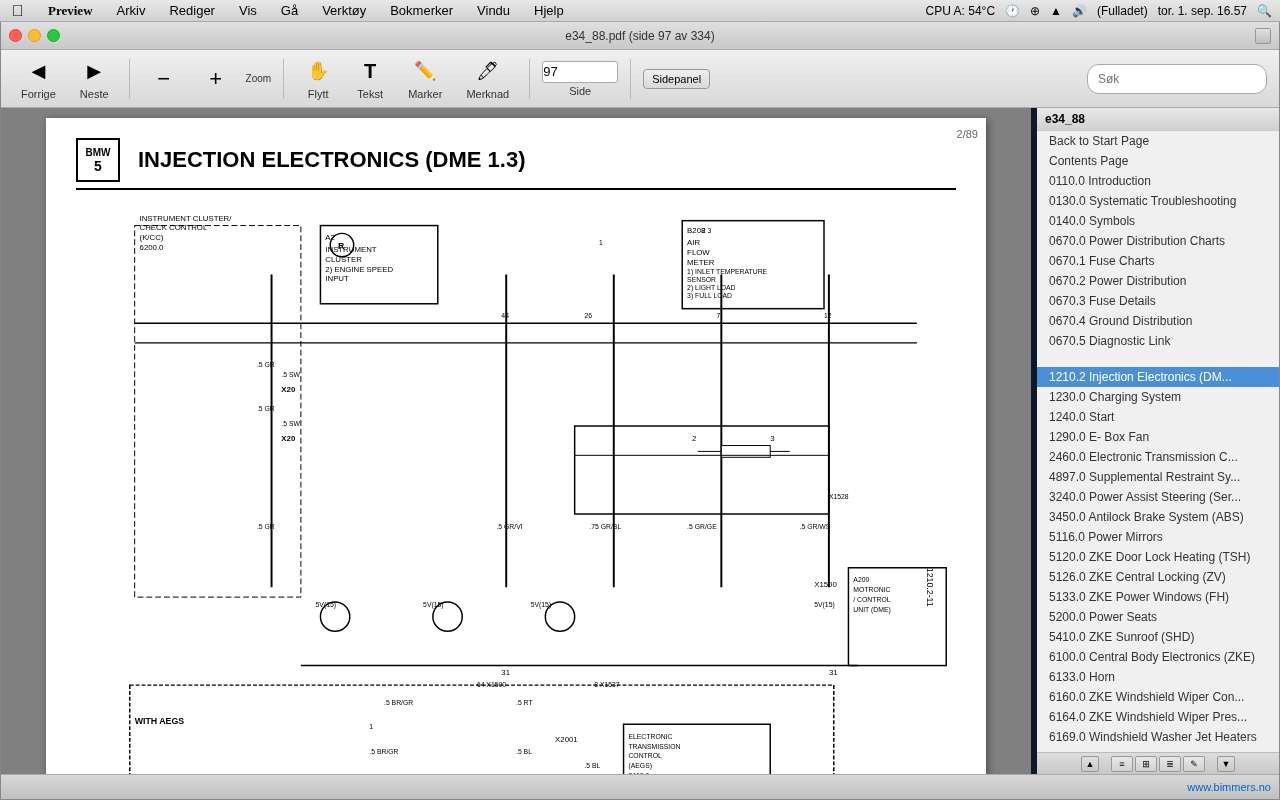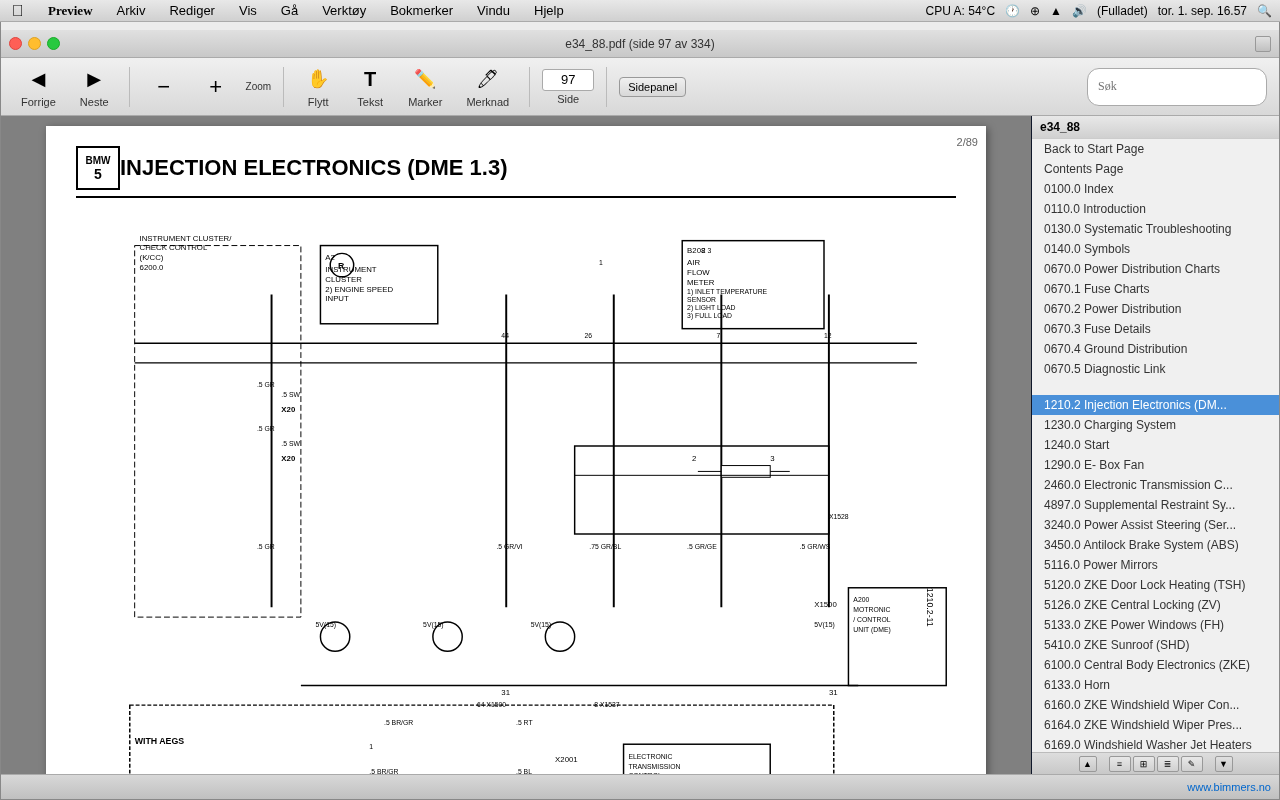--- a/index.html
+++ b/index.html
@@ -32,21 +32,20 @@
 
     
     #titlebar {
       background: linear-gradient(to bottom, #e0e0e0, #c8c8c8);
       height: 28px;
       display: flex;
       align-items: center;
       padding: 0 8px;
       border-bottom: 1px solid #aaa;
       position: relative;
-      margin-top: 8px;
     }
     .traffic-lights { display: flex; gap: 6px; }
     .tl { width: 13px; height: 13px; border-radius: 50%; cursor: pointer; }
     .tl-red { background: #ff5f56; border: 1px solid #e0443e; }
     .tl-yellow { background: #ffbd2e; border: 1px solid #dea123; }
     .tl-green { background: #27c93f; border: 1px solid #1aab29; }
     .window-title {
       position: absolute;
       left: 50%;
       transform: translateX(-50%);
@@ -86,38 +85,37 @@
       width: 28px;
       height: 28px;
       display: flex;
       align-items: center;
       justify-content: center;
       font-size: 18px;
     }
     .toolbar-label { font-size: 11px; color: #333; }
     .toolbar-separator { width: 1px; height: 40px; background: #bbb; margin: 0 4px; }
     .toolbar-page-input {
-      width: 52px;
+      width: 76px;
       height: 22px;
-      text-align: center;
+      text-align: left;
       border: 1px solid #aaa;
       border-radius: 3px;
       font-size: 13px;
       background: white;
     }
     .search-box {
       margin-left: auto;
       background: white;
       border: 1px solid #aaa;
       border-radius: 12px;
       padding: 4px 10px;
       font-size: 12px;
       width: 180px;
-      height: 38px;
-      font-family: Liberation Serif, serif;
+      height: 30px;
     }
 
     
     #main {
       display: flex;
       flex: 1;
       overflow: hidden;
     }
 
     
@@ -134,22 +132,22 @@
       min-height: 760px;
       position: relative;
       padding: 20px 30px;
       box-shadow: 2px 2px 8px rgba(0,0,0,0.4);
     }
 
     
     .diagram-header {
       display: flex;
       align-items: center;
-      gap: 0;
-      margin-bottom: 16px;
+      gap: 18px;
+      margin-bottom: 4px;
       border-bottom: 2px solid black;
       padding-bottom: 6px;
     }
     .bmw-logo {
       width: 44px;
       height: 44px;
       border: 2px solid black;
       display: flex;
       align-items: center;
       justify-content: center;
@@ -165,21 +163,21 @@
     
     #diagram-svg {
       width: 100%;
       height: 680px;
     }
 
     
     #sidebar {
       width: 248px;
       background: #f0f0f0;
-      border-left: 1px solid #0f172a;
+      border-left: 6px solid #0f172a;
       display: flex;
       flex-direction: column;
       overflow: hidden;
     }
     #sidebar-header {
       background: linear-gradient(to bottom, #e8e8e8, #d0d0d0);
       padding: 4px 8px;
       font-size: 12px;
       font-weight: bold;
       border-bottom: 1px solid #ccc;
@@ -518,21 +516,20 @@
         
       </div>
     </div>
 
     <div id="sidebar">
       <div id="sidebar-header">e34_88</div>
       <div id="sidebar-list">
 
       <div class="sidebar-item">Back to Start Page</div>
           <div class="sidebar-item">Contents Page</div>
-          <div class="sidebar-item">0100.0 Index</div>
           <div class="sidebar-item">0110.0 Introduction</div>
           <div class="sidebar-item">0130.0 Systematic Troubleshooting</div>
           <div class="sidebar-item">0140.0 Symbols</div>
           <div class="sidebar-item">0670.0 Power Distribution Charts</div>
           <div class="sidebar-item">0670.1 Fuse Charts</div>
           <div class="sidebar-item">0670.2 Power Distribution</div>
           <div class="sidebar-item">0670.3 Fuse Details</div>
           <div class="sidebar-item">0670.4 Ground Distribution</div>
           <div class="sidebar-item">0670.5 Diagnostic Link</div>
           <div class="sidebar-item active">1210.2 Injection Electronics (DM...</div>
@@ -540,20 +537,21 @@
           <div class="sidebar-item">1240.0 Start</div>
           <div class="sidebar-item">1290.0 E- Box Fan</div>
           <div class="sidebar-item">2460.0 Electronic Transmission C...</div>
           <div class="sidebar-item">4897.0 Supplemental Restraint Sy...</div>
           <div class="sidebar-item">3240.0 Power Assist Steering (Ser...</div>
           <div class="sidebar-item">3450.0 Antilock Brake System (ABS)</div>
           <div class="sidebar-item">5116.0 Power Mirrors</div>
           <div class="sidebar-item">5120.0 ZKE Door Lock Heating (TSH)</div>
           <div class="sidebar-item">5126.0 ZKE Central Locking (ZV)</div>
           <div class="sidebar-item">5133.0 ZKE Power Windows (FH)</div>
+          <div class="sidebar-item">5200.0 Power Seats</div>
           <div class="sidebar-item">5410.0 ZKE Sunroof (SHD)</div>
           <div class="sidebar-item">6100.0 Central Body Electronics (ZKE)</div>
           <div class="sidebar-item">6133.0 Horn</div>
           <div class="sidebar-item">6160.0 ZKE Windshield Wiper Con...</div>
           <div class="sidebar-item">6164.0 ZKE Windshield Wiper Pres...</div>
           <div class="sidebar-item">6169.0 Windshield Washer Jet Heaters</div>
           <div class="sidebar-item">6200.0 Instrument Cluster/ Check...</div>
         </div>
       <div id="sidebar-bottom">
         <div class="sidebar-scroll-up">▲</div>

